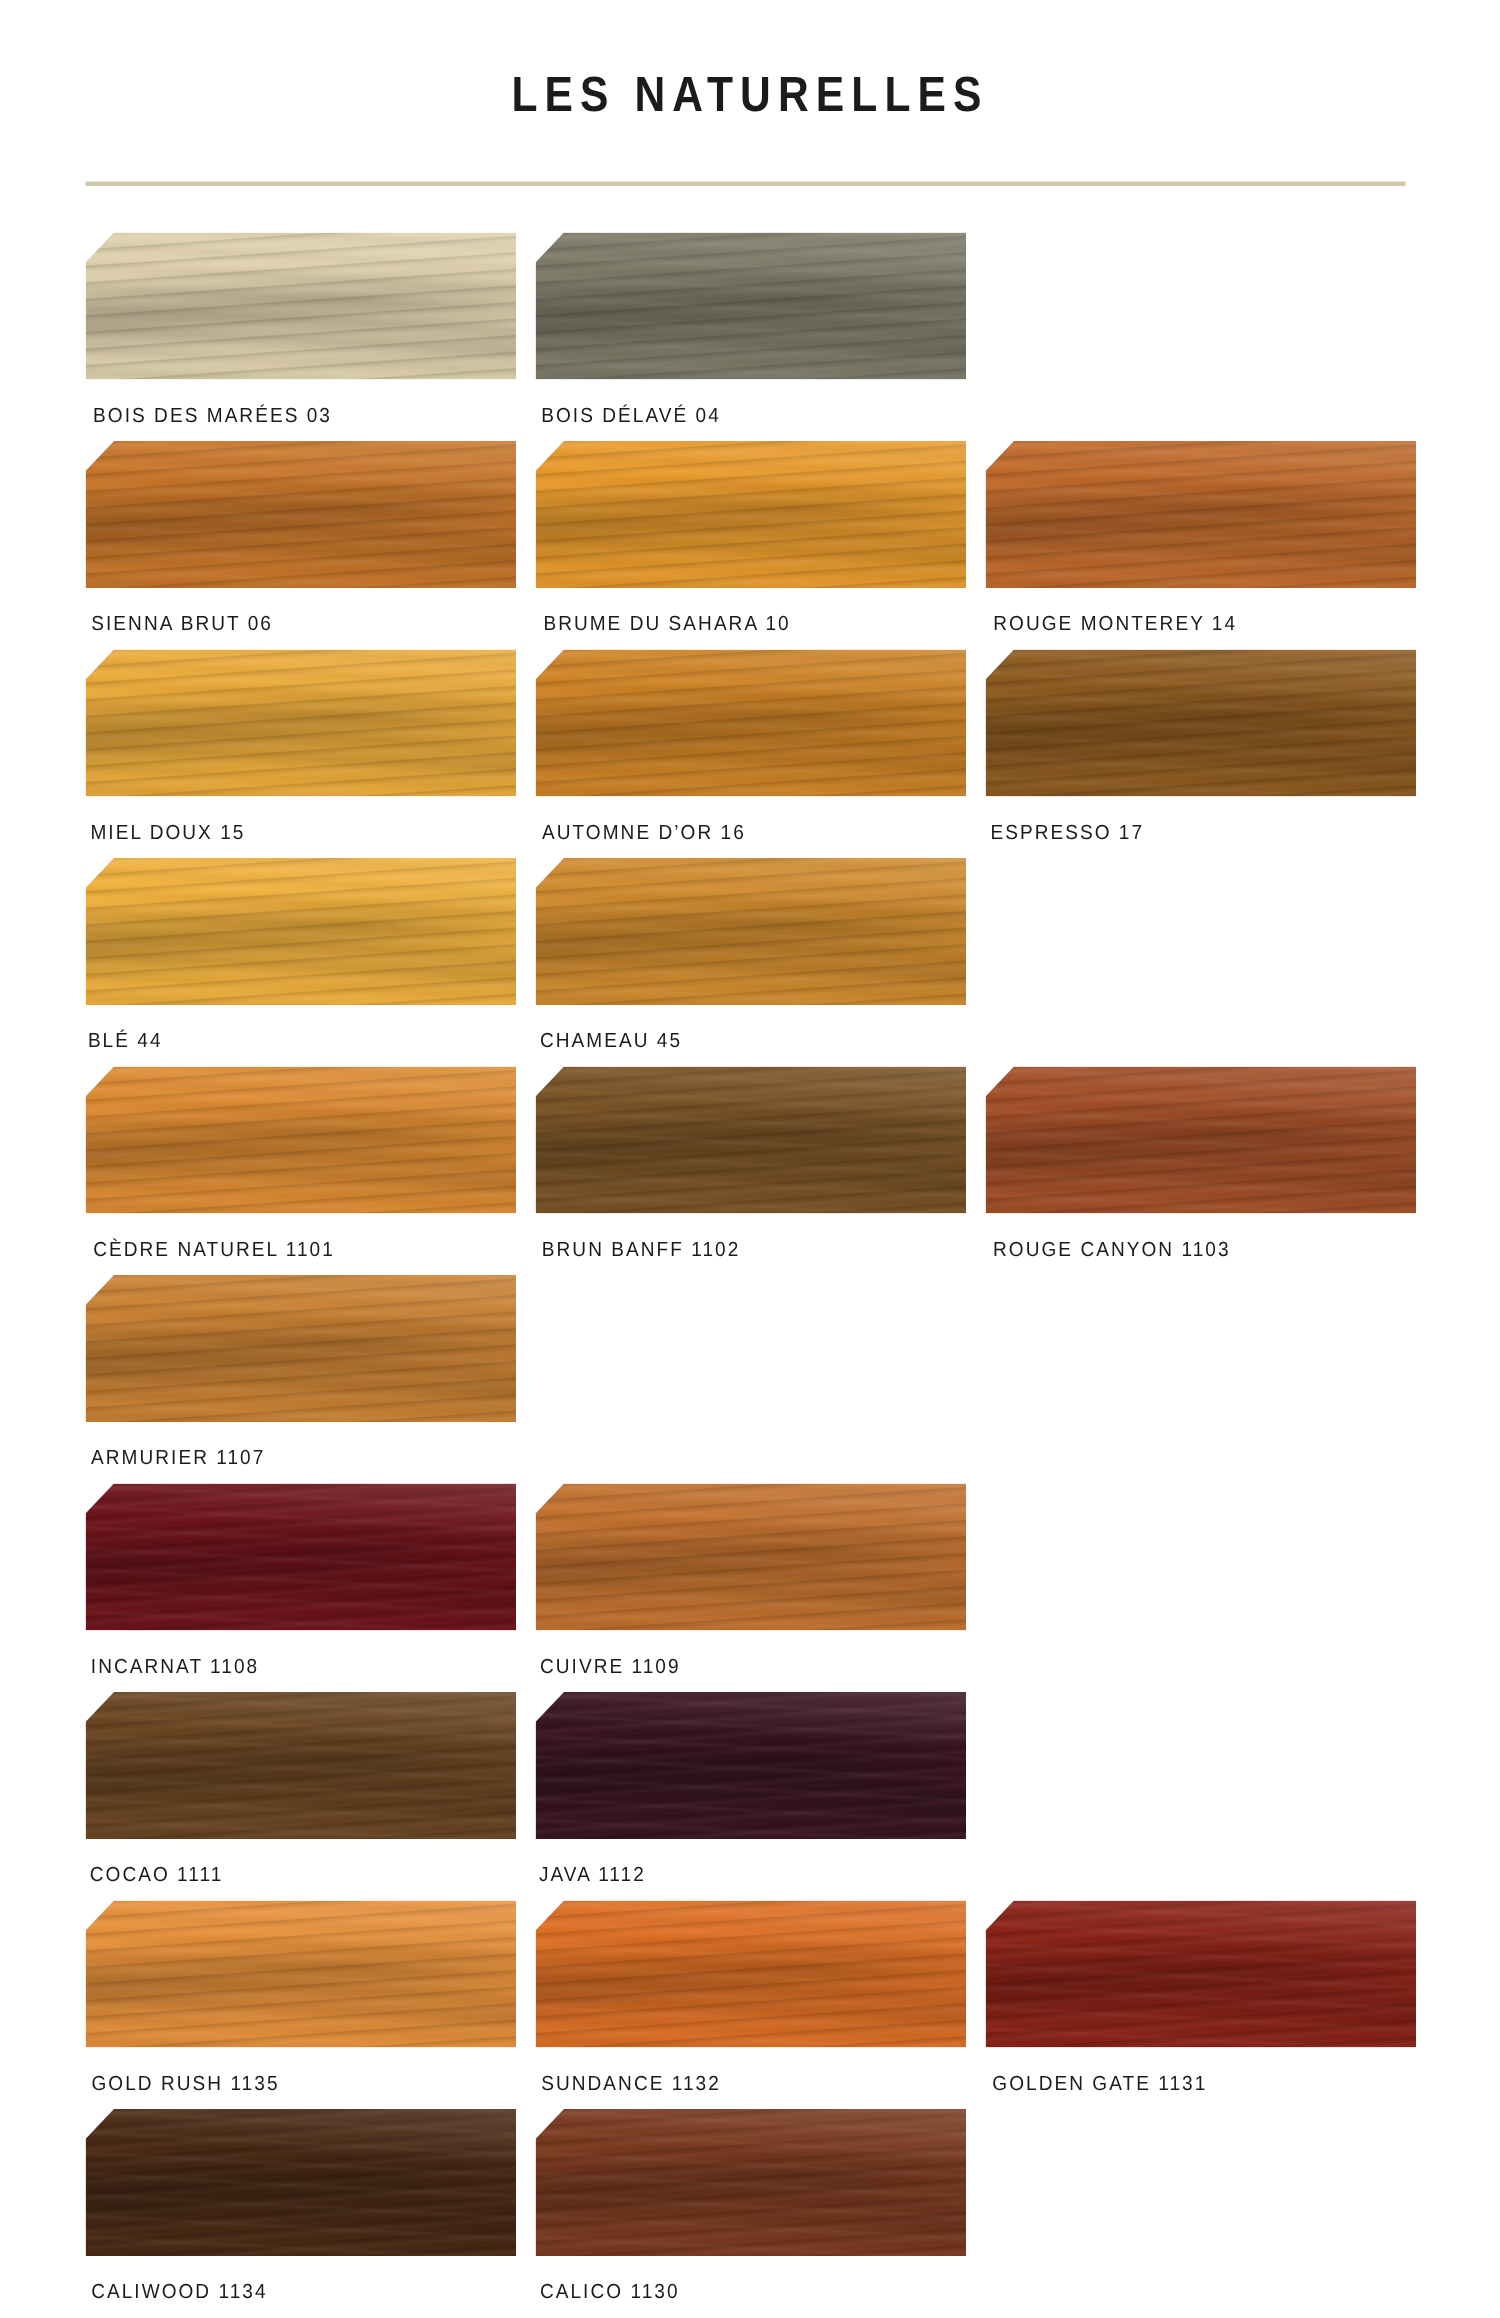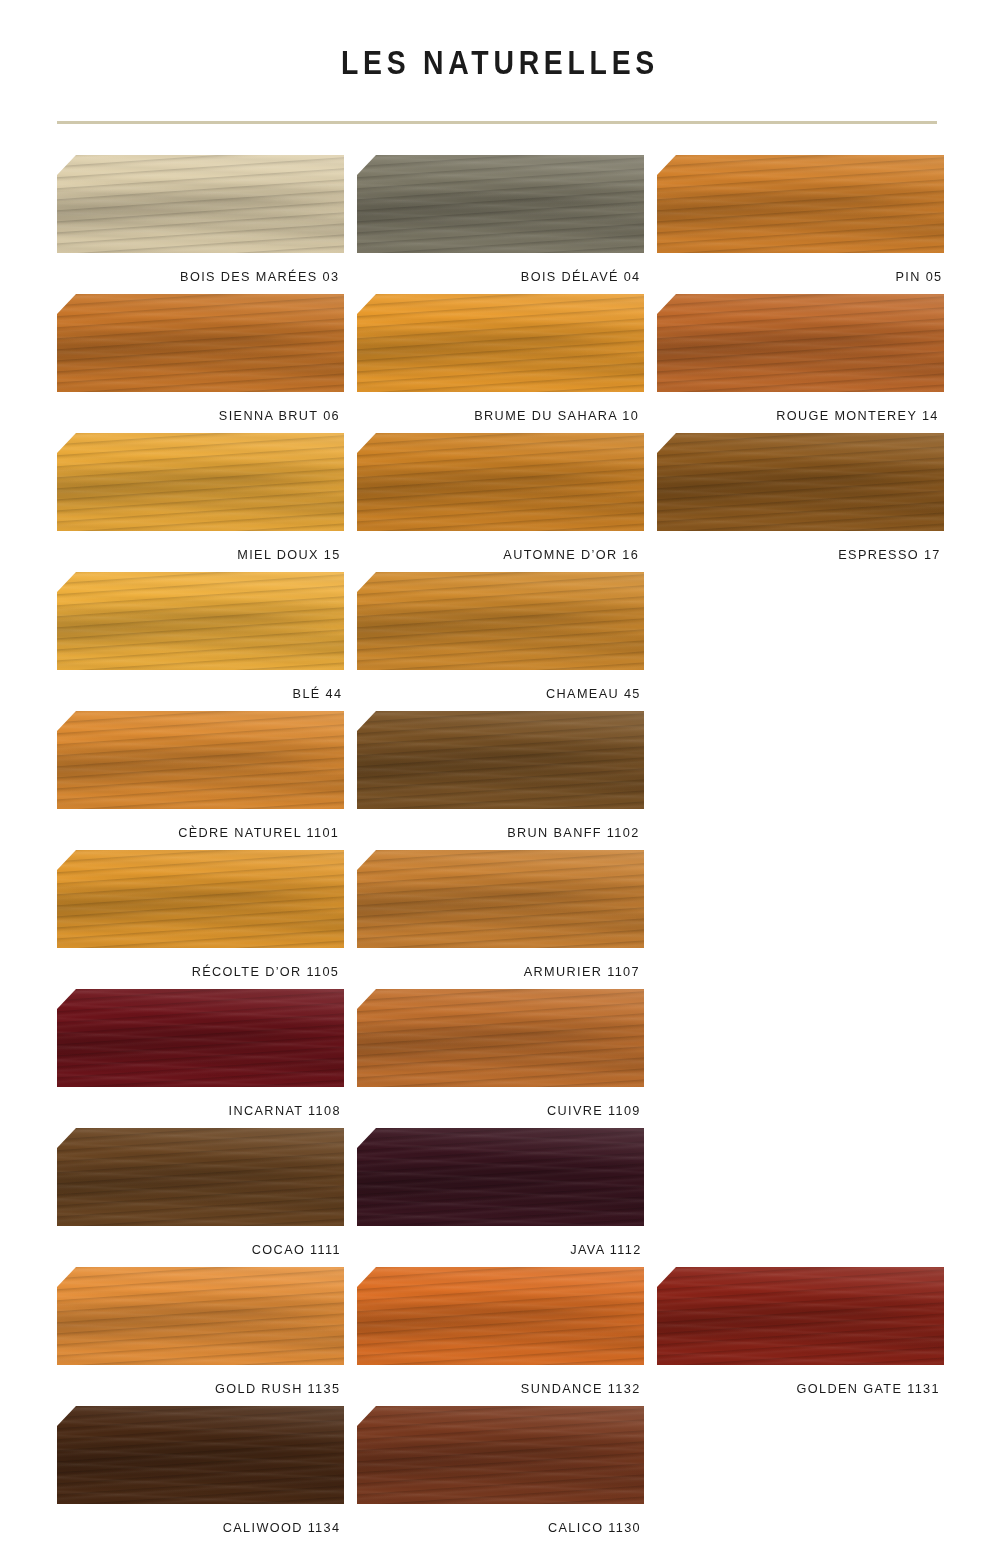--- a/index.html
+++ b/index.html
@@ -60,21 +60,21 @@
     display: flex;
     gap: 13px;
     height: 133px;
     margin-bottom: 6px;
   }
 
   .cell {
     width: 287px;
     display: flex;
     flex-direction: column;
-    align-items: flex-end;
+    align-items: flex-start;
   }
   .cell.empty {
     visibility: hidden;
   }
 
   .swatch {
     width: 287px;
     height: 98px;
     position: relative;
     overflow: hidden;
@@ -156,29 +156,20 @@
         </div>
         <div class="cell">
           <div class="swatch" style="background: rgb(126, 122, 104);">
             <div class="grain g1"></div>
             <div class="grain g2"></div>
             <div class="grain g3"></div>
             <div class="sheen"></div>
           </div>
           <div class="swatch-label">BOIS DÉLAVÉ  04</div>
         </div>
-        <div class="cell">
-          <div class="swatch" style="background: rgb(210, 129, 44);">
-            <div class="grain g1"></div>
-            <div class="grain g2"></div>
-            <div class="grain g3"></div>
-            <div class="sheen"></div>
-          </div>
-          <div class="swatch-label">PIN  05</div>
-        </div>
       </div>
       <div class="row">
         <div class="cell">
           <div class="swatch" style="background: rgb(200, 118, 42);">
             <div class="grain g1"></div>
             <div class="grain g2"></div>
             <div class="grain g3"></div>
             <div class="sheen"></div>
           </div>
           <div class="swatch-label">SIENNA BRUT  06</div>
@@ -263,31 +254,31 @@
         </div>
         <div class="cell">
           <div class="swatch" style="background: rgb(122, 83, 38);">
             <div class="grain g1"></div>
             <div class="grain g2"></div>
             <div class="grain g3"></div>
             <div class="sheen"></div>
           </div>
           <div class="swatch-label">BRUN BANFF  1102</div>
         </div>
-      </div>
-      <div class="row">
-        <div class="cell">
-          <div class="swatch" style="background: rgb(226, 153, 46);">
-            <div class="grain g1"></div>
-            <div class="grain g2"></div>
-            <div class="grain g3"></div>
-            <div class="sheen"></div>
-          </div>
-          <div class="swatch-label">RÉCOLTE D’OR  1105</div>
-        </div>
+        <div class="cell">
+          <div class="swatch" style="background: rgb(163, 79, 40);">
+            <div class="grain g1"></div>
+            <div class="grain g2"></div>
+            <div class="grain g3"></div>
+            <div class="sheen"></div>
+          </div>
+          <div class="swatch-label">ROUGE CANYON  1103</div>
+        </div>
+      </div>
+      <div class="row">
         <div class="cell">
           <div class="swatch" style="background: rgb(201, 129, 51);">
             <div class="grain g1"></div>
             <div class="grain g2"></div>
             <div class="grain g3"></div>
             <div class="sheen"></div>
           </div>
           <div class="swatch-label">ARMURIER  1107</div>
         </div>
       </div>

